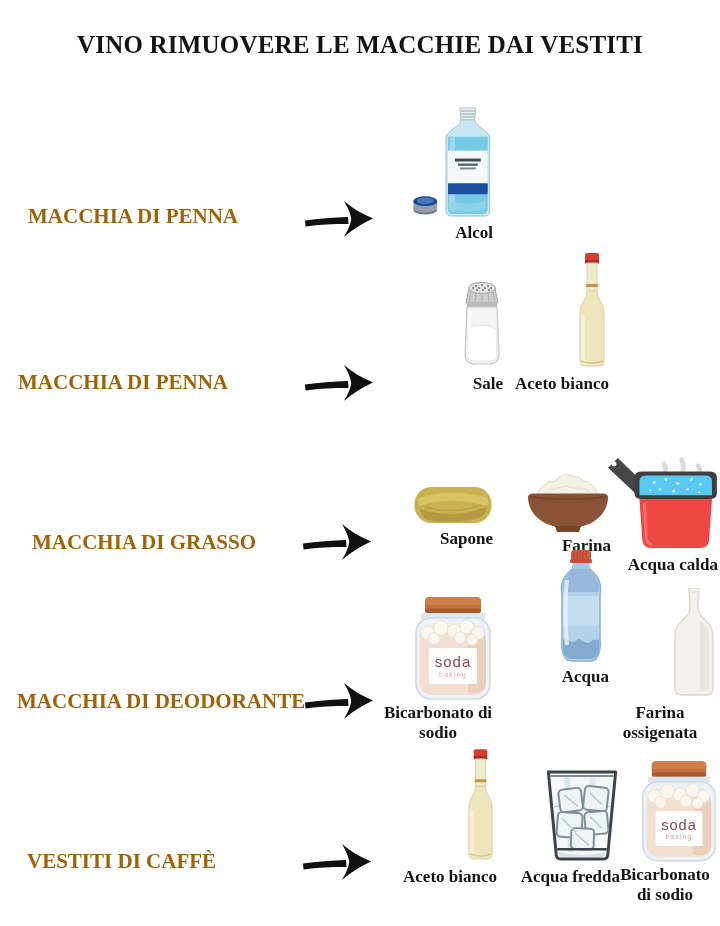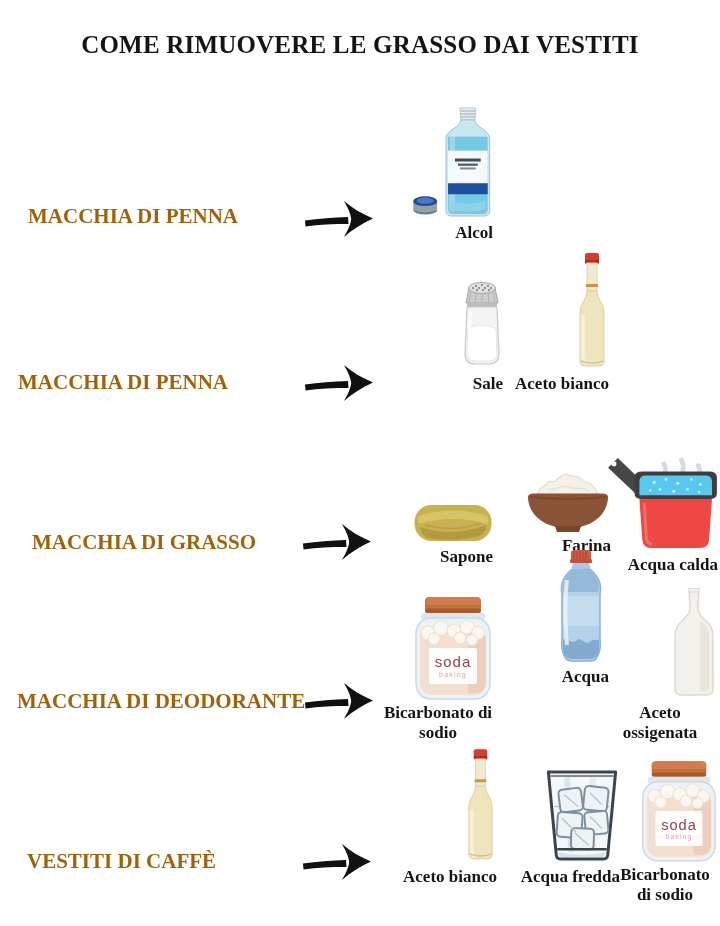--- a/index.html
+++ b/index.html
@@ -18,21 +18,21 @@
   .jar-soda{font-family:"Liberation Sans","DejaVu Sans",sans-serif;font-size:15px;
             fill:#8e4550;letter-spacing:1px;text-anchor:middle;}
   .jar-baking{font-family:"Liberation Sans","DejaVu Sans",sans-serif;font-size:7px;
             fill:#dfa3ab;letter-spacing:1.2px;text-anchor:middle;}
 </style>
 </head>
 <body>
 
 <div id="canvas">
 
-  <div class="title1">COME RIMUOVERE LE GRASSO DAI VESTITI</div>
+  <div class="title1">VINO RIMUOVERE LE MACCHIE DAI VESTITI</div>
 
   <svg width="0" height="0" style="position:absolute">
     <defs>
       <g id="def-arrow">
         <path d="M2 22.5 C16 20.5 30 19.5 45 19 L45.5 26 C30 26 16 26.5 2.5 28.5 Z" fill="#101010"></path>
         <path d="M41 3 C49 10 59 16 70 20.5 C59 25.5 49 32 41 39 C45.5 31 47.8 25.5 48.2 21 C47.8 16.5 45.5 11 41 3 Z" fill="#101010"></path>
       </g>
       <g id="def-vinegar">
         <rect x="10" y="0" width="14" height="9" rx="2" fill="#d63c2e"></rect>
         <rect x="10" y="7" width="14" height="3.4" fill="#b02a20"></rect>
@@ -140,21 +140,21 @@
         </svg>
     </div>
     <div class="remedy-name">Aceto bianco</div>
   </div>
 
   <div class="row-label" style="left:32px;top:530px">MACCHIA DI GRASSO</div>
   <svg class="arrow" style="left:300px;top:521px" viewBox="0 0 78 42">
       <use href="#def-arrow"></use>
     </svg>
 
-  <div class="remedy" style="left:383px;top:444px;width:110px">
+  <div class="remedy" style="left:383px;top:426px;width:110px">
     <div class="icon-box" style="height:100px">
       <svg width="80" height="42" viewBox="0 0 80 42">
         <rect x="1.5" y="3" width="77" height="36" rx="17" fill="#c9b050"></rect>
         <path d="M6 14 Q40 3 74 14 Q76 18 74 22 Q40 12 6 22 Q4 18 6 14 Z" fill="#d8c667" opacity="0.9"></path>
         <path d="M7 25 Q40 36 73 23 Q74 30 66 34 Q40 41 14 36 Q8 32 7 25 Z" fill="#ad963e" opacity="0.85"></path>
         <path d="M12 23 Q40 31 68 21" stroke="#b89f45" stroke-width="1.6" fill="none"></path>
       </svg>
     </div>
     <div class="remedy-name">Sapone</div>
   </div>
@@ -243,21 +243,21 @@
   </div>
 
   <div class="remedy" style="left:604px;top:586px;width:112px">
     <div class="icon-box" style="height:114px">
       <svg width="44" height="112" viewBox="0 0 44 112">
         <path d="M17 0 L27 0 L26 20 C26 25 29 28 33 32 C38 36 41 41 41 48 L41 101 Q41 107 34 107 L10 107 Q3 107 3 101 L3 48 C3 41 6 36 11 32 C15 28 18 25 18 20 Z" fill="#f3f1eb" stroke="#dbd8cf" stroke-width="1.4"></path>
         <path d="M30 34 C35 38 37 43 37 48 L37 100 Q37 103 33 103 L28 103 L28 34 Z" fill="#e5e2d9" opacity="0.8"></path>
         <path d="M18 4 L26 4" stroke="#dbd8cf" stroke-width="1"></path>
       </svg>
     </div>
-    <div class="remedy-name">Aceto ossigenata</div>
+    <div class="remedy-name">Farina ossigenata</div>
   </div>
 
   <div class="row-label" style="left:27px;top:849px">VESTITI DI CAFFÈ</div>
   <svg class="arrow" style="left:300px;top:841px" viewBox="0 0 78 42">
       <use href="#def-arrow"></use>
     </svg>
 
   <div class="remedy" style="left:385px;top:749px;width:112px">
     <div class="icon-box" style="height:115px">
       <svg width="33" height="115" viewBox="0 0 34 118">

